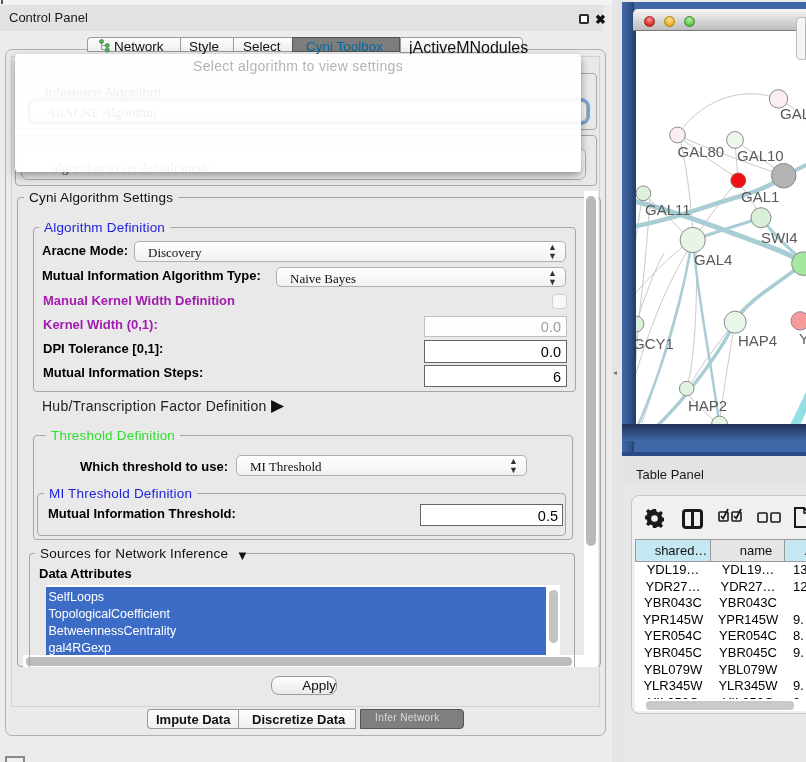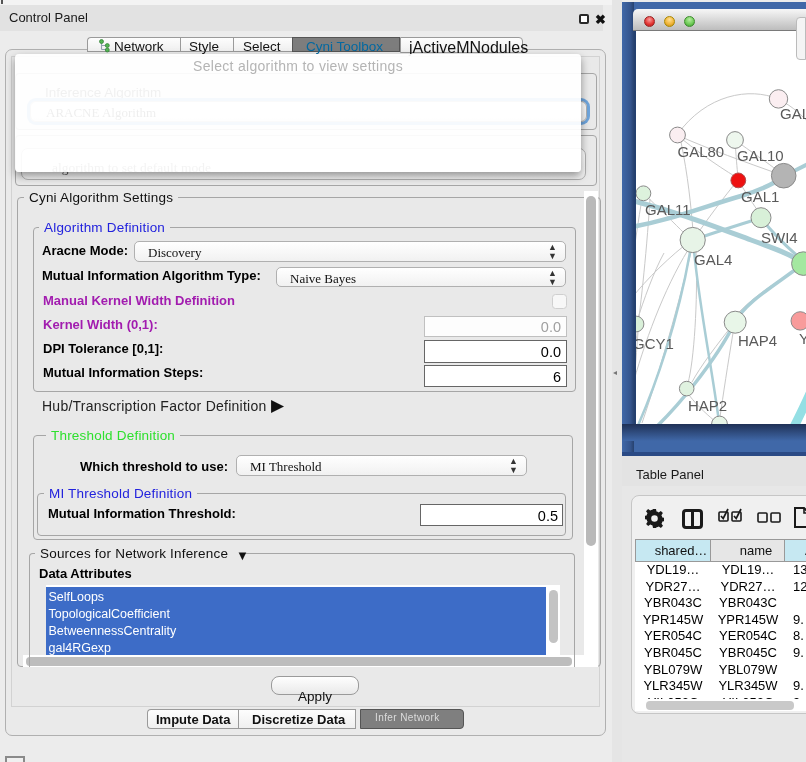--- a/index.html
+++ b/index.html
@@ -119,21 +119,21 @@
 <div class="grp" style="left:29px;top:553px;width:546px;height:114px;border-bottom:none;border-radius:4px 4px 0 0;"></div>
 <div class="grplabel" style="left:35px;top:546px;">Sources for Network Inference &nbsp;</div>
 <div class="abs" style="left:236px;top:548px;font-size:13px;color:#111;">▼</div>
 <div class="lbl" style="left:39px;top:566px;">Data Attributes</div>
 <div class="abs" style="left:46px;top:585px;width:514px;height:70px;background:#fff;overflow:hidden;font-size:12.5px;">
   <div class="abs" style="left:0;top:2px;width:500px;height:68px;background:#3d6cc7;"></div>
   <div class="abs" style="left:2.5px;top:3.5px;color:#fff;line-height:17px;">SelfLoops<br>TopologicalCoefficient<br>BetweennessCentrality<br>gal4RGexp</div>
   <div class="abs" style="left:503px;top:5px;width:9px;height:53px;background:#c3c3c3;border-radius:4.5px;"></div>
 </div>
 
-<div class="abs" style="left:271px;top:676px;width:88px;height:19px;border:1px solid #9a9a9a;border-radius:8px;background:linear-gradient(#fefefe,#e9e9e9);text-align:center;font-size:13.5px;color:#111;padding-top:12px;">Apply</div>
+<div class="abs" style="left:271px;top:676px;width:66px;height:19px;border:1px solid #9a9a9a;border-radius:8px;background:linear-gradient(#fefefe,#e9e9e9);text-align:right;font-size:13.5px;color:#111;padding-top:1px;">Apply</div>
 
 <div class="abs" style="left:147px;top:709px;width:91px;height:20px;background:linear-gradient(#fdfdfd,#efefef);border:1px solid #9a9a9a;border-right:none;border-radius:4px 0 0 4px;"></div>
 <div class="abs" style="left:238px;top:709px;width:118px;height:20px;background:linear-gradient(#fdfdfd,#efefef);border:1px solid #9a9a9a;"></div>
 <div class="abs" style="left:360px;top:709px;width:104px;height:20px;background:#7f7f7f;border:1px solid #555;border-radius:0 4px 4px 0;"></div>
 <div class="abs" style="left:156px;top:712px;font-size:13px;font-weight:bold;color:#111;">Impute Data</div>
 <div class="abs" style="left:252px;top:712px;font-size:13px;font-weight:bold;color:#111;">Discretize Data</div>
 <div class="abs" style="left:375px;top:712px;font-size:10px;letter-spacing:0.4px;color:#dcdcdc;">Infer Network</div>
 
 <div class="abs" style="left:15px;top:54px;width:566px;height:118px;background:rgba(255,255,255,0.93);border-radius:4px;box-shadow:0 4px 9px rgba(0,0,0,0.4);z-index:30;">
   <div class="abs" style="left:0;top:4px;width:100%;text-align:center;font-size:14px;letter-spacing:0.3px;color:#b4b4b4;">Select algorithm to view settings</div>

